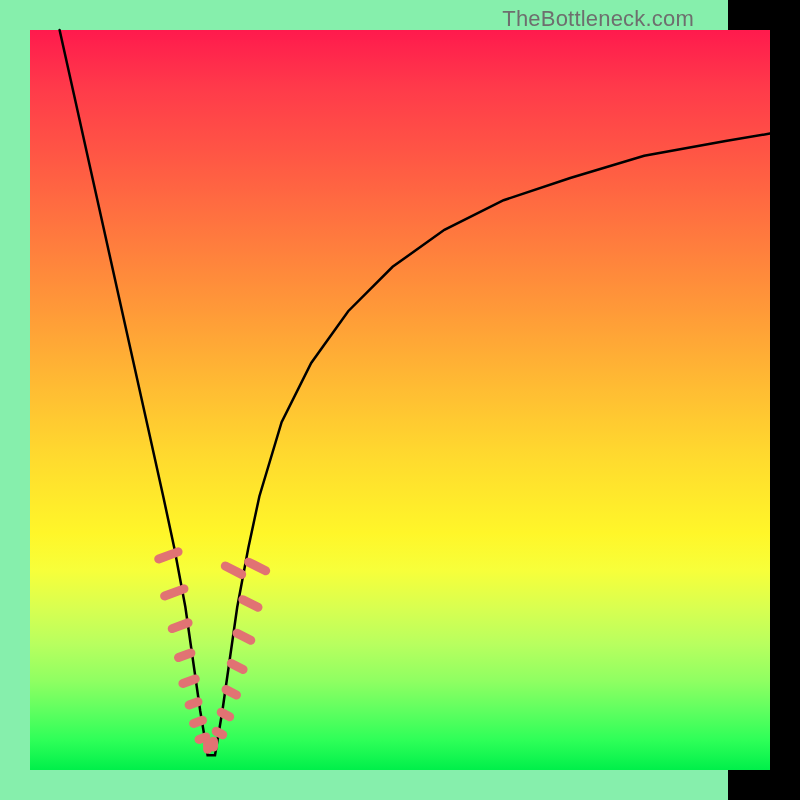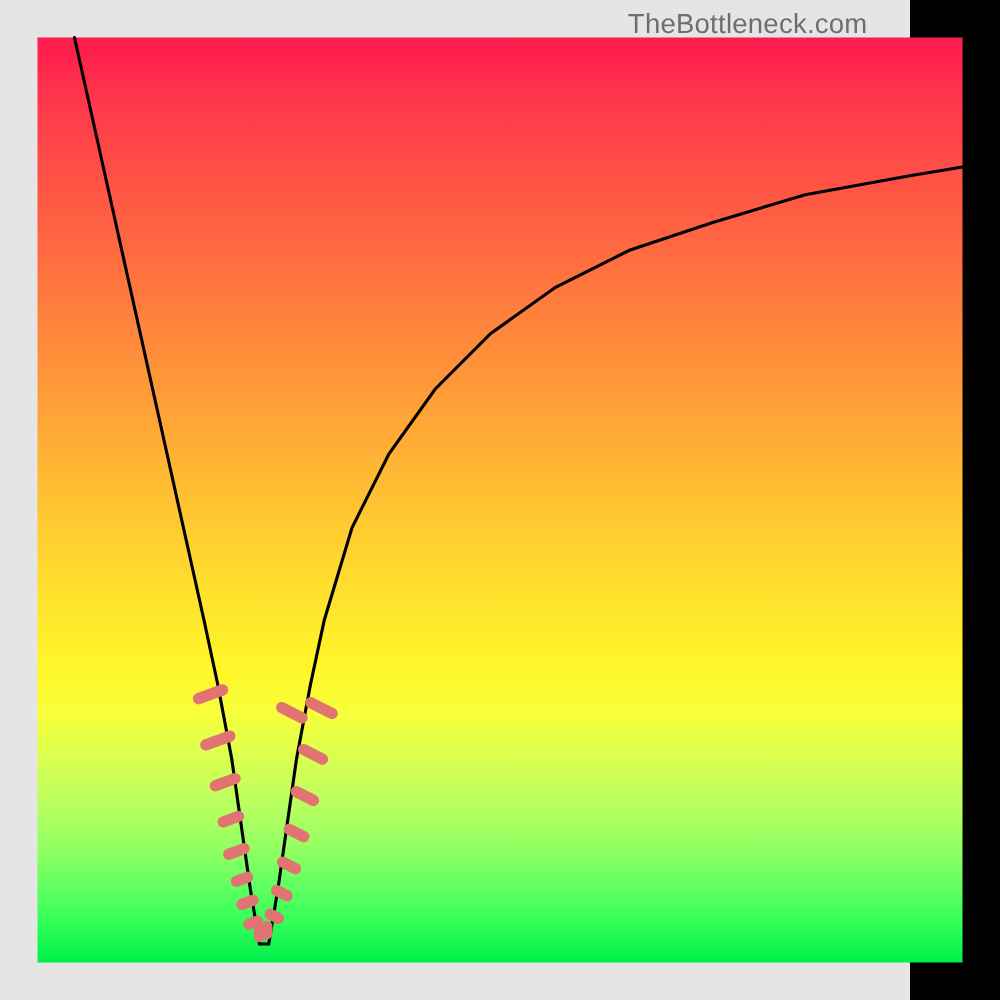--- a/index.html
+++ b/index.html
@@ -8,21 +8,21 @@
     width: 800px;
     height: 800px;
     overflow: hidden;
     background: #000;
     font-family: Arial, Helvetica, sans-serif;
   }
   .frame {
     position: relative;
     width: 728px;
     height: 800px;
-    background: #e5e5e5;
+    background: #86efac;
   }
   .plot-area {
     position: absolute;
     left: 30px;
     top: 30px;
     width: 740px;
     height: 740px;
     
     background: linear-gradient(
       to bottom,

